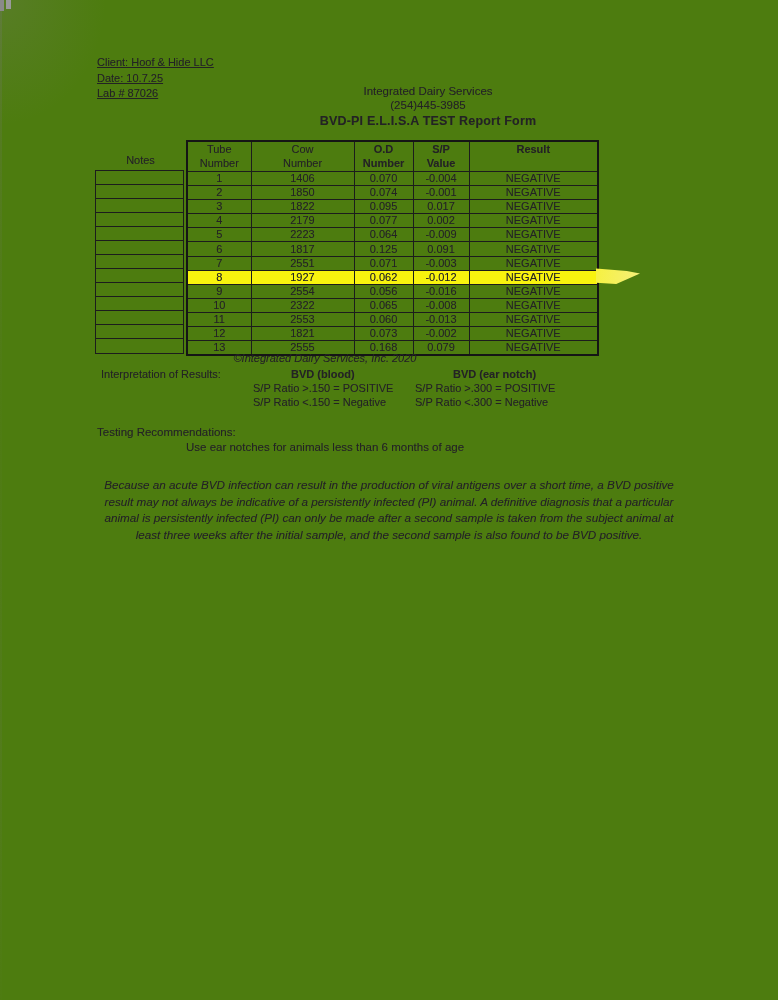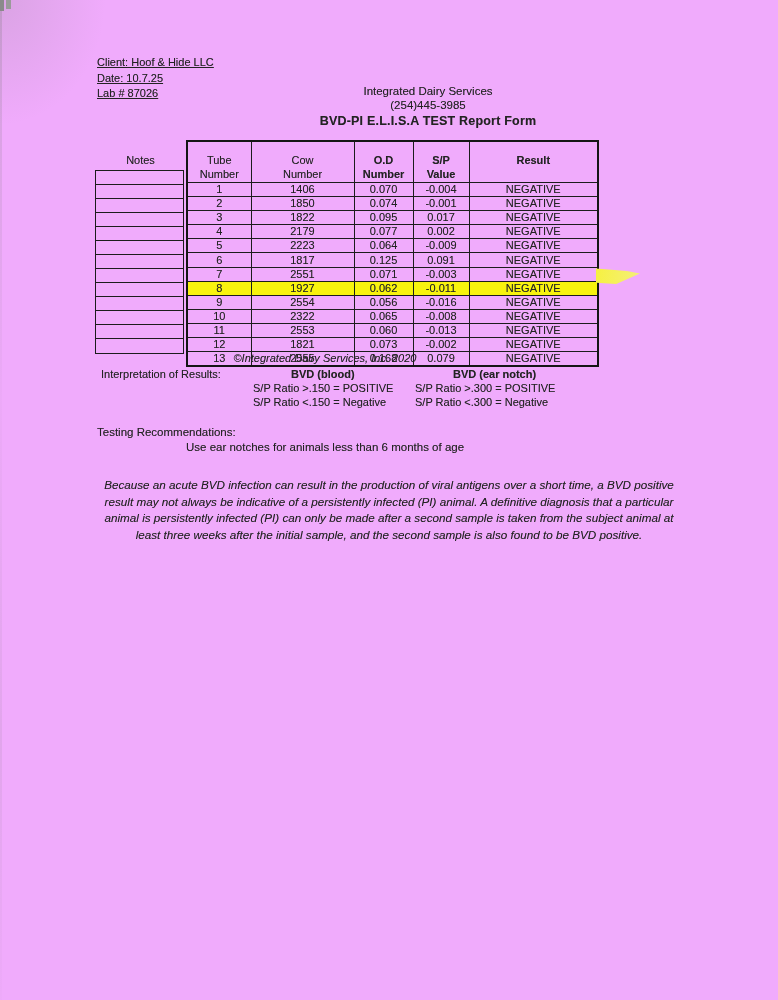--- a/index.html
+++ b/index.html
@@ -1,17 +1,17 @@
 <!DOCTYPE html>
 <html><head>
 <meta charset="utf-8">
 <style>
   html,body { margin:0; padding:0; background:#ffffff; }
   .page {
-    position:relative; width:778px; height:1000px; background:#f0abfc;
+    position:relative; width:778px; height:1000px; background:#4d7c0f;
     overflow:hidden; font-family:"Liberation Sans", sans-serif; color:#232323;
     text-shadow:0 0 0.4px rgba(60,60,60,0.45);
   }
   
   .edge-shade { position:absolute; left:0; top:0; width:110px; height:130px;
     background:radial-gradient(ellipse at top left, rgba(130,130,130,0.20), rgba(130,130,130,0) 68%); }
   .corner-mark-a { position:absolute; left:0; top:0; width:4px; height:11px; background:#8a8a8a; }
   .corner-mark-b { position:absolute; left:6px; top:0; width:5px; height:9px; background:#9a9a9a; }
   .left-edge { position:absolute; left:0; top:0; width:2px; height:1000px;
     background:linear-gradient(to bottom, rgba(120,120,120,0.25), rgba(120,120,120,0.03) 40%, rgba(120,120,120,0.12) 75%, rgba(120,120,120,0.02)); }
@@ -31,21 +31,21 @@
     display:flex; flex-direction:column; }
   .note-box { flex:1; border:1px solid #1c1c1c; margin-top:-1px; background:transparent; }
   .note-box:first-child { margin-top:0; }
 
   
   .results-table { position:absolute; left:186px; top:140px; border-collapse:collapse;
     table-layout:fixed; border:2px solid #151515; }
   .results-table th, .results-table td { border:1px solid #1c1c1c; text-align:center;
     padding:0; overflow:hidden; }
   .results-table th { height:28px; font-size:11px; line-height:13.5px; white-space:pre-line;
-    vertical-align:top; padding-top:12px; font-weight:normal; }
+    vertical-align:top; padding-top:1px; font-weight:normal; }
   .results-table th.b { font-weight:bold; }
   .results-table td { height:13.1px; font-size:11px; line-height:13px; }
   .results-table td.b { font-weight:normal; }
   .results-table tr.hl td { background:#f8f30e; }
   .col-tube { width:64px; } .col-cow { width:103px; } .col-od { width:59px; }
   .col-sp { width:56px; } .col-result { width:129px; }
 
   
   .swipe { position:absolute; left:596px; top:267px; width:44px; height:18px;
     background:linear-gradient(100deg, #f6f140, #f4ef7b);
@@ -177,21 +177,21 @@
           <td>7</td>
           <td>2551</td>
           <td class="b">0.071</td>
           <td class="b">-0.003</td>
           <td>NEGATIVE</td>
         </tr>
         <tr class="hl">
           <td>8</td>
           <td>1927</td>
           <td class="b">0.062</td>
-          <td class="b">-0.011</td>
+          <td class="b">-0.012</td>
           <td>NEGATIVE</td>
         </tr>
         <tr>
           <td>9</td>
           <td>2554</td>
           <td class="b">0.056</td>
           <td class="b">-0.016</td>
           <td>NEGATIVE</td>
         </tr>
         <tr>

